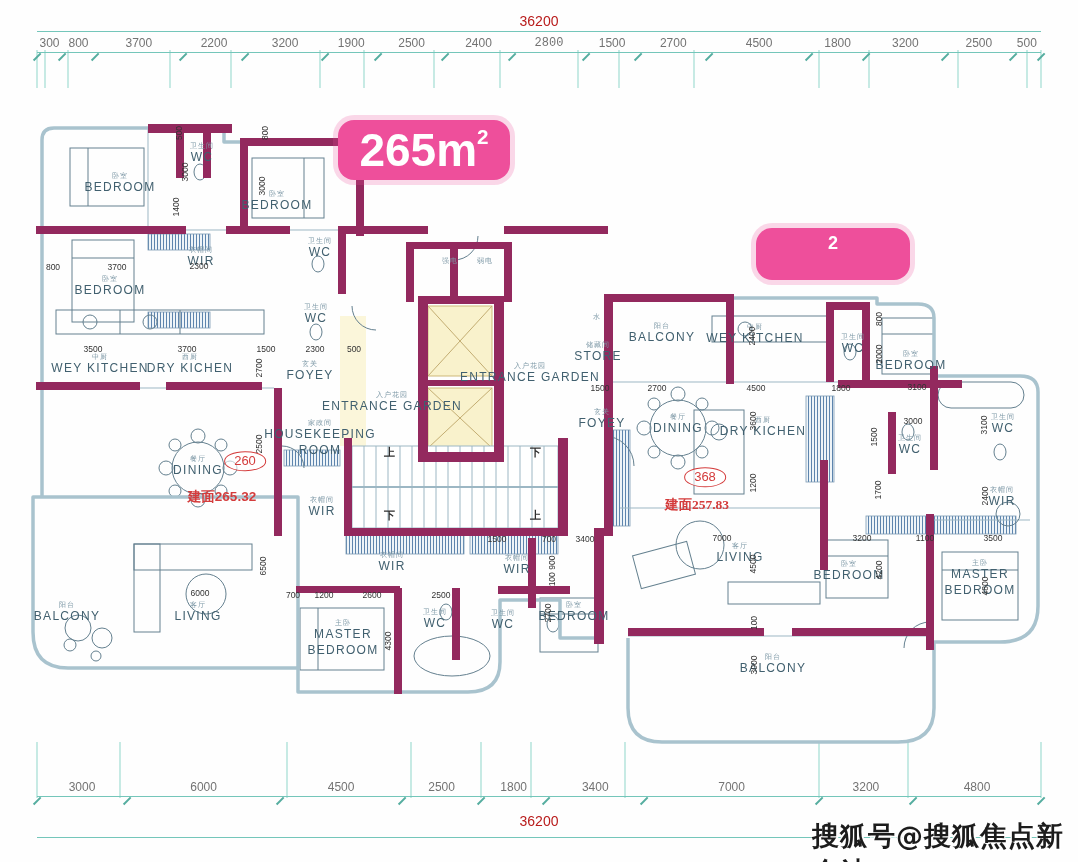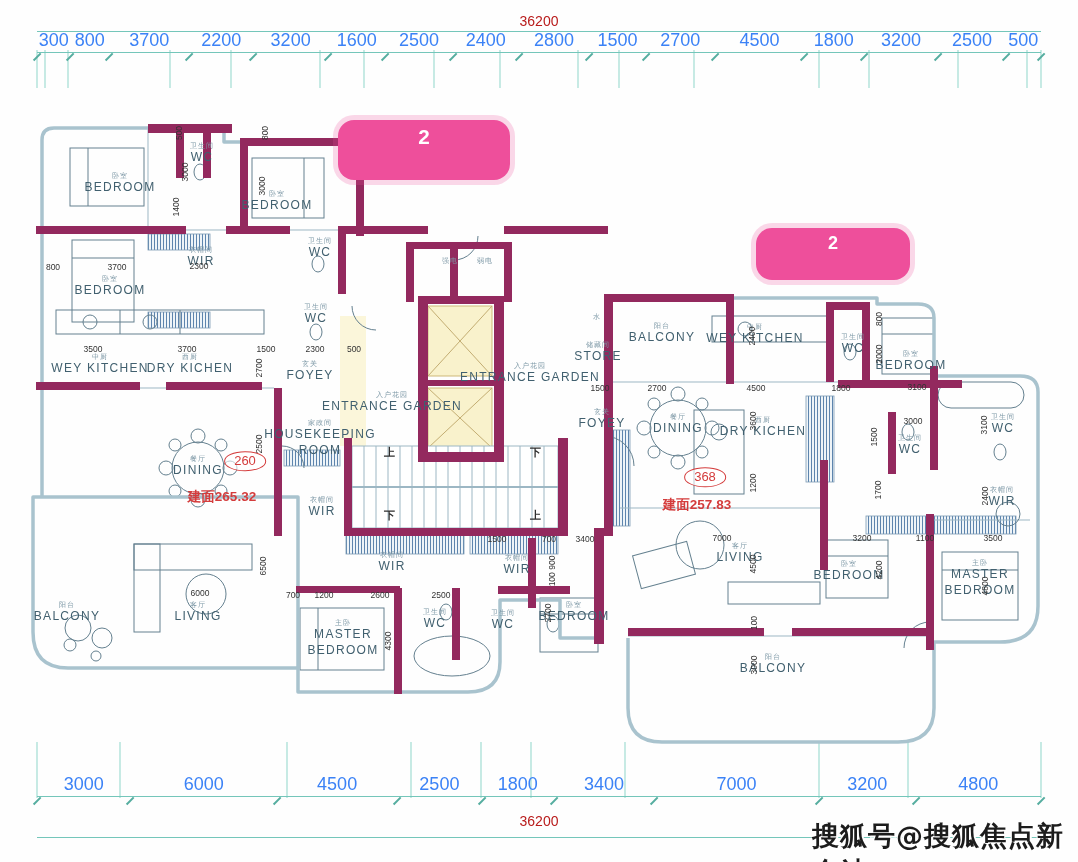--- a/index.html
+++ b/index.html
@@ -2,21 +2,21 @@
 <html><head>
 <meta charset="utf-8">
 <style>
   html,body{margin:0;padding:0;background:#fff;}
   #stage{position:relative;width:1078px;height:862px;background:#fefefe;overflow:hidden;
          font-family:"Liberation Sans","DejaVu Sans",sans-serif;}
   svg{position:absolute;left:0;top:0;}
   
   .dim-chain{position:absolute;display:flex;align-items:flex-end;border-bottom:1.5px solid #74c6ba;}
   .dim-chain .seg{position:relative;display:flex;justify-content:center;align-items:flex-end;
-                  min-width:0;font-size:18px;color:#3b82f6;line-height:1;padding-bottom:3px;}
+                  min-width:0;font-size:12px;color:#737373;line-height:1;padding-bottom:3px;}
   .dim-chain .seg .lbl{white-space:nowrap;}
   .dim-chain .seg::before{content:"";position:absolute;left:-5px;bottom:-6px;width:10px;height:1.6px;
                   background:#55ad9f;transform:rotate(-45deg);}
   .dim-chain::after{content:"";position:absolute;right:-5px;bottom:-6px;width:10px;height:1.6px;
                   background:#55ad9f;transform:rotate(-45deg);}
   .dim-total{position:absolute;border-bottom:1.5px solid #74c6ba;text-align:center;
              font-size:14px;color:#b91c1c;margin-top:15px;}
   .dim-total .lbl{position:relative;top:-2px;}
   
   .badge{position:absolute;background:#ee4f9b;color:#fff;border-radius:16px;
@@ -227,29 +227,29 @@
       <span class="seg" style="flex-grow: 3700;">
         <span class="lbl">3700</span>
       </span>
       <span class="seg" style="flex-grow: 2200;">
         <span class="lbl">2200</span>
       </span>
       <span class="seg" style="flex-grow: 3200;">
         <span class="lbl">3200</span>
       </span>
       <span class="seg" style="flex-grow: 1600;">
-        <span class="lbl">1600</span>
+        <span class="lbl">1900</span>
       </span>
       <span class="seg" style="flex-grow: 2500;">
         <span class="lbl">2500</span>
       </span>
       <span class="seg" style="flex-grow: 2400;">
         <span class="lbl">2400</span>
       </span>
-      <span class="seg" style="flex-grow: 2800;">
+      <span class="seg" style="flex-grow: 2800; font-family: Liberation Mono, monospace;">
         <span class="lbl">2800</span>
       </span>
       <span class="seg" style="flex-grow: 1500;">
         <span class="lbl">1500</span>
       </span>
       <span class="seg" style="flex-grow: 2700;">
         <span class="lbl">2700</span>
       </span>
       <span class="seg" style="flex-grow: 4500;">
         <span class="lbl">4500</span>
@@ -295,30 +295,31 @@
       </span>
       <span class="seg" style="flex-grow: 4800;">
         <span class="lbl">4800</span>
       </span>
     </div>
   <div class="dim-total" id="dims-bottom-total" style="left:37px;top:800px;width:1004px;height:22px;">
     <span class="lbl">36200</span>
   </div>
 
   <div class="badge" style="left:338px;top:120px;width:172px;height:60px;font-size:46px;">
+    <span>265m</span>
       <span class="sup">2</span>
   </div>
   <div class="badge" style="left:756px;top:228px;width:154px;height:52px;font-size:40px;">
       <span class="sup">2</span>
   </div>
 
   <div class="red-oval" style="left:245px;top:461px;">260</div>
   <div class="red-text" style="left:222px;top:497px;">建面265.32</div>
   <div class="red-oval" style="left:705px;top:477px;">368</div>
-  <div class="red-text" style="left:697px;top:505px;">建面257.83</div>
+  <div class="red-text" style="left:697px;top:505px;font-family:Liberation Serif, serif;">建面257.83</div>
 
   <div id="room-layer">
       <div class="room" style="left: 120px; top: 183px;">
         <span class="cn">卧室</span>
         <span class="en">BEDROOM</span>
       </div>
       <div class="room" style="left: 110px; top: 286px;">
         <span class="cn">卧室</span>
         <span class="en">BEDROOM</span>
       </div>
@@ -504,21 +505,21 @@
       <span class="pd" style="left: 187px; top: 349px;">3700</span>
       <span class="pd" style="left: 266px; top: 349px;">1500</span>
       <span class="pd" style="left: 315px; top: 349px;">2300</span>
       <span class="pd" style="left: 354px; top: 349px;">500</span>
       <span class="pd v" style="left: 259px; top: 368px;">2700</span>
       <span class="pd v" style="left: 259px; top: 444px;">2500</span>
       <span class="pd" style="left: 200px; top: 593px;">6000</span>
       <span class="pd v" style="left: 263px; top: 566px;">6500</span>
       <span class="pd" style="left: 293px; top: 595px;">700</span>
       <span class="pd" style="left: 324px; top: 595px;">1200</span>
-      <span class="pd" style="left: 372px; top: 595px; margin-left: 8px;">2600</span>
+      <span class="pd" style="left: 372px; top: 595px;">2600</span>
       <span class="pd" style="left: 441px; top: 595px;">2500</span>
       <span class="pd v" style="left: 388px; top: 641px;">4300</span>
       <span class="pd" style="left: 497px; top: 539px;">1500</span>
       <span class="pd" style="left: 549px; top: 539px;">700</span>
       <span class="pd" style="left: 585px; top: 539px;">3400</span>
       <span class="pd v" style="left: 552px; top: 571px;">100 900</span>
       <span class="pd v" style="left: 548px; top: 613px;">2700</span>
       <span class="pd" style="left: 600px; top: 388px;">1500</span>
       <span class="pd" style="left: 657px; top: 388px;">2700</span>
       <span class="pd" style="left: 756px; top: 388px;">4500</span>

